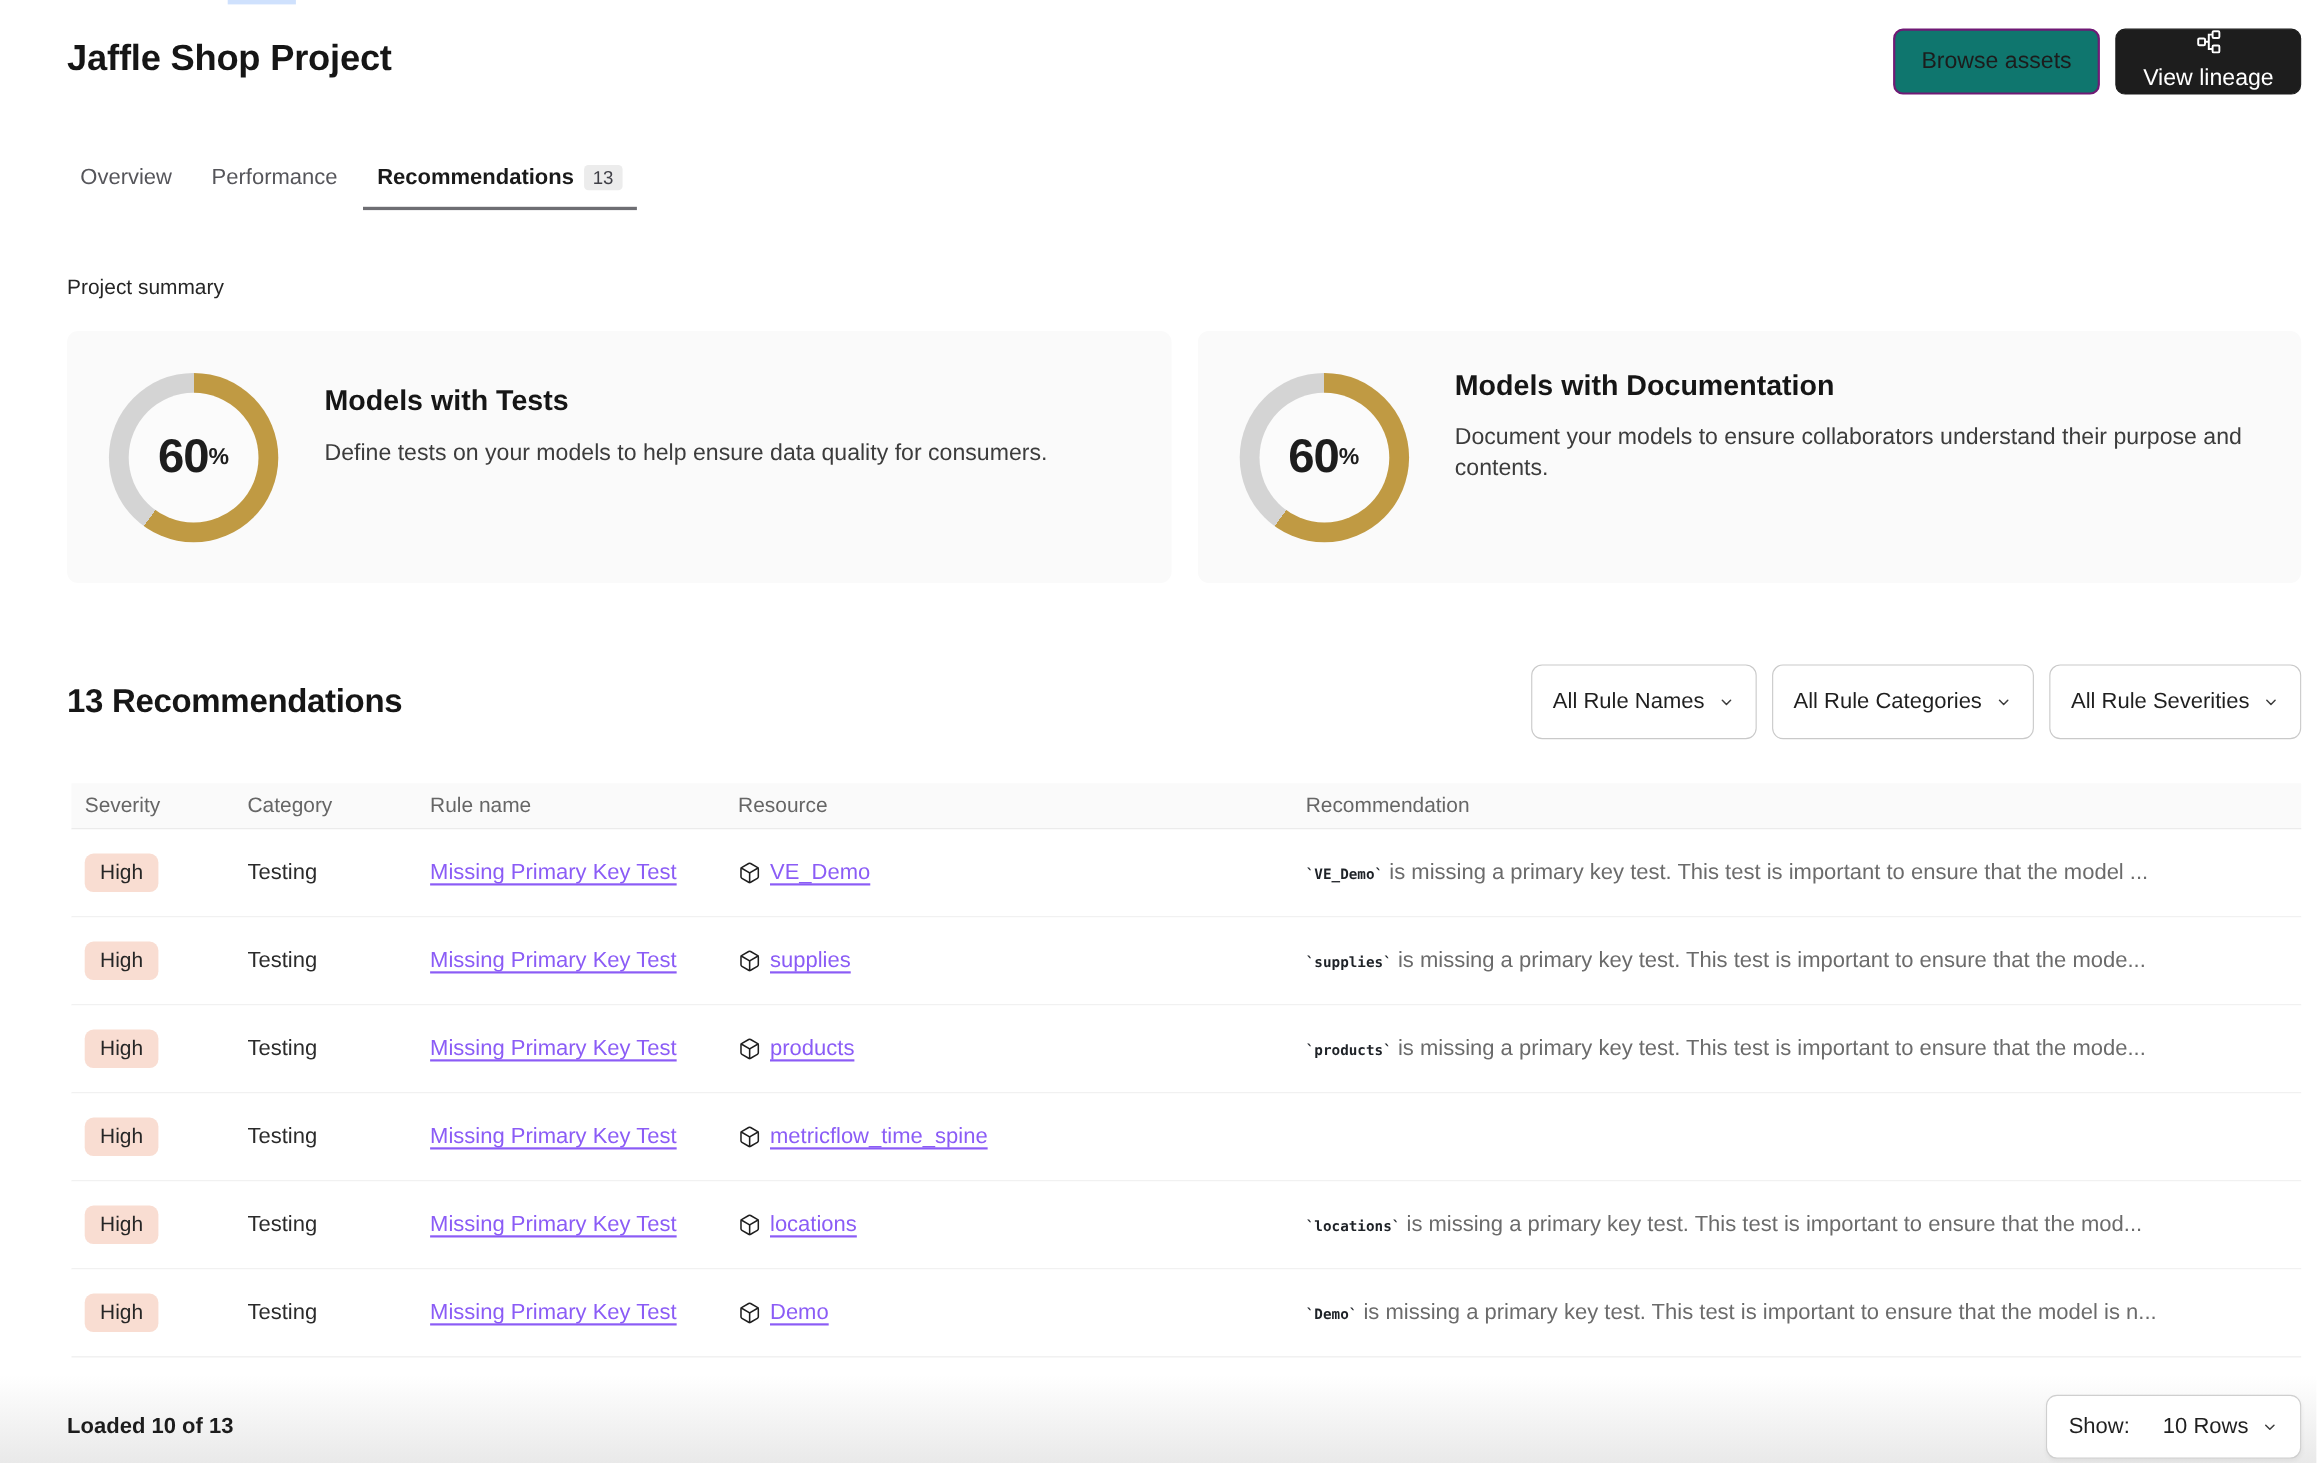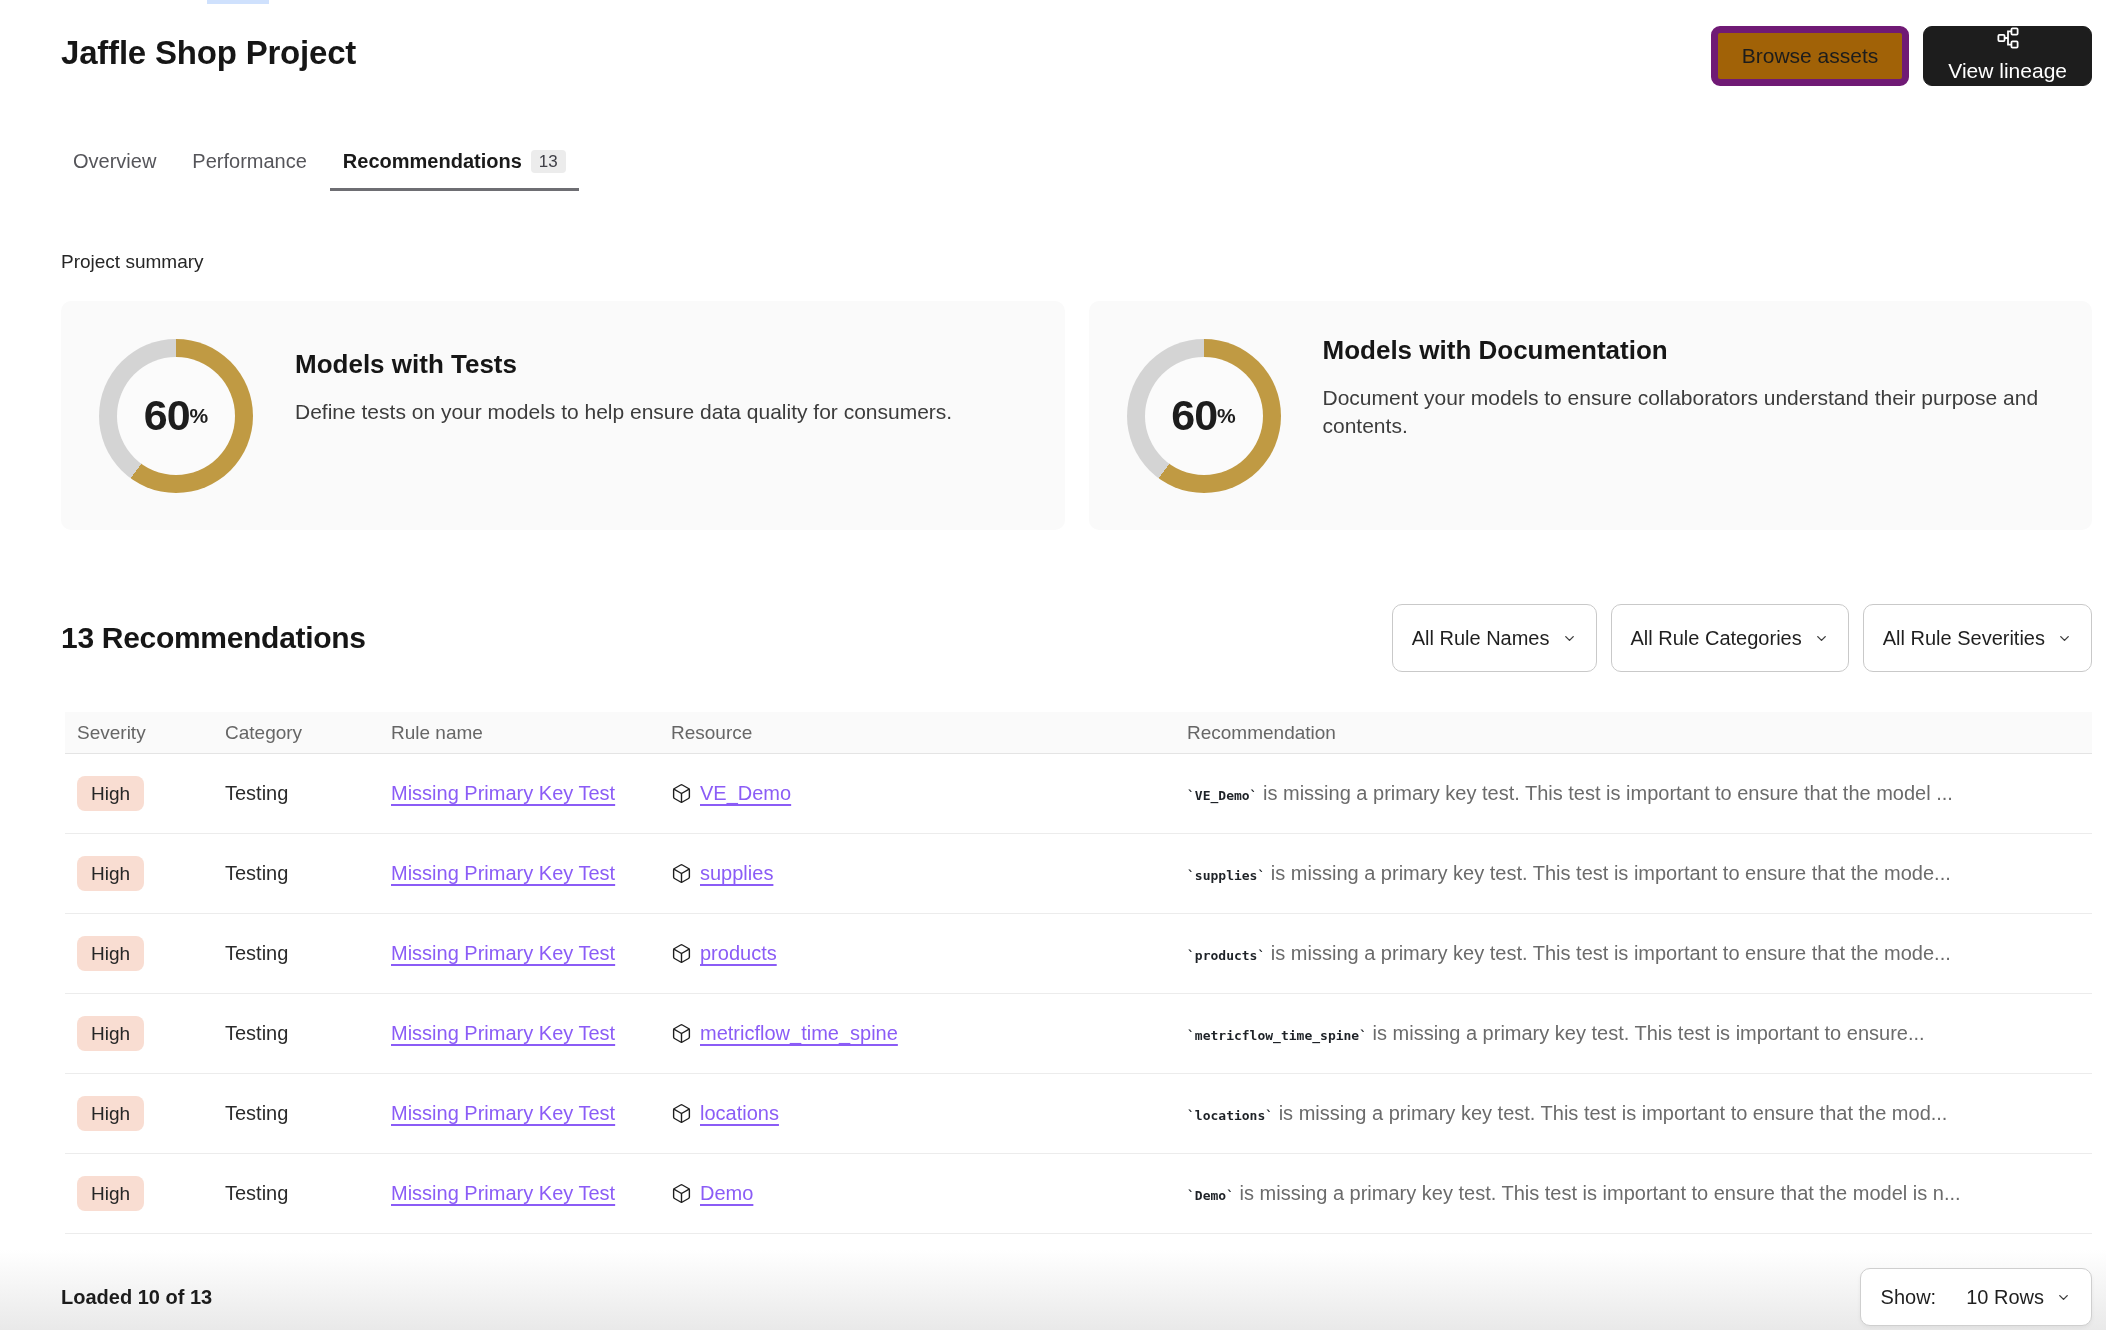--- a/index.html
+++ b/index.html
@@ -10,21 +10,21 @@
     position:relative; overflow:hidden;
   }
   
   .top-strip { position:absolute; left:207px; top:0; width:62px; height:4px; background:#cfe1fd; }
 
   
   .header { display:flex; justify-content:space-between; align-items:flex-start; padding:26px 14px 0 61px; height:86px; }
   .page-title { font-size:33px; font-weight:700; letter-spacing:-.2px; color:#161616; padding-top:8px; }
   .header-actions { display:flex; gap:14px; }
   .btn { display:flex; align-items:center; gap:10px; height:60px; padding:0 24px; border-radius:9px; font-size:21px; font-weight:500; cursor:pointer; }
-  .btn-outline { background:#a16207; border:7px solid #701a75; color:#1c1c1c; }
+  .btn-outline { background:#0f766e; border:2px solid #701a75; color:#1c1c1c; }
   .btn-dark { background:#1d1d1d; border:1px solid #1d1d1d; color:#fff;flex-direction:column; }
 
   
   .tabs { display:flex; gap:10px; margin:64px 14px 0 60px; }
   .tab { display:flex; align-items:center; gap:9px; padding:0 13px 15px; font-size:20px; color:#55555a; cursor:pointer; border-bottom:3px solid transparent; }
   .tab.active { color:#1a1a1a; font-weight:700; border-bottom-color:#6e6e73; }
   .tab-badge { background:#ececec; color:#3f3f46; font-size:17px; font-weight:400; border-radius:4px; padding:3px 8px; line-height:1; }
 
   
   .section-label { margin:60px 0 0 61px; font-size:19px; font-weight:500; color:#262626; }
@@ -233,21 +233,20 @@
     <div class="cell-resource">
       <span class="cube">
         <svg width="21" height="21" viewBox="0 0 24 24" fill="none" stroke="currentColor" stroke-width="1.6" stroke-linecap="round" stroke-linejoin="round">
           <path d="M21 16V8a2 2 0 0 0-1-1.73l-7-4a2 2 0 0 0-2 0l-7 4A2 2 0 0 0 3 8v8a2 2 0 0 0 1 1.73l7 4a2 2 0 0 0 2 0l7-4A2 2 0 0 0 21 16z"></path>
           <polyline points="3.27 6.96 12 12.01 20.73 6.96"></polyline>
           <line x1="12" y1="22.08" x2="12" y2="12"></line>
         </svg>
       </span>
       <a class="link">metricflow_time_spine</a>
     </div>
-    <div class="cell-rec"><span class="code">`metricflow_time_spine`</span><span> is missing a primary key test. This test is important to ensure...</span></div>
   </div>
 
   <div class="t-row">
     <div><span class="badge-high">High</span></div>
     <div class="cell-category">Testing</div>
     <div><a class="link">Missing Primary Key Test</a></div>
     <div class="cell-resource">
       <span class="cube">
         <svg width="21" height="21" viewBox="0 0 24 24" fill="none" stroke="currentColor" stroke-width="1.6" stroke-linecap="round" stroke-linejoin="round">
           <path d="M21 16V8a2 2 0 0 0-1-1.73l-7-4a2 2 0 0 0-2 0l-7 4A2 2 0 0 0 3 8v8a2 2 0 0 0 1 1.73l7 4a2 2 0 0 0 2 0l7-4A2 2 0 0 0 21 16z"></path>

